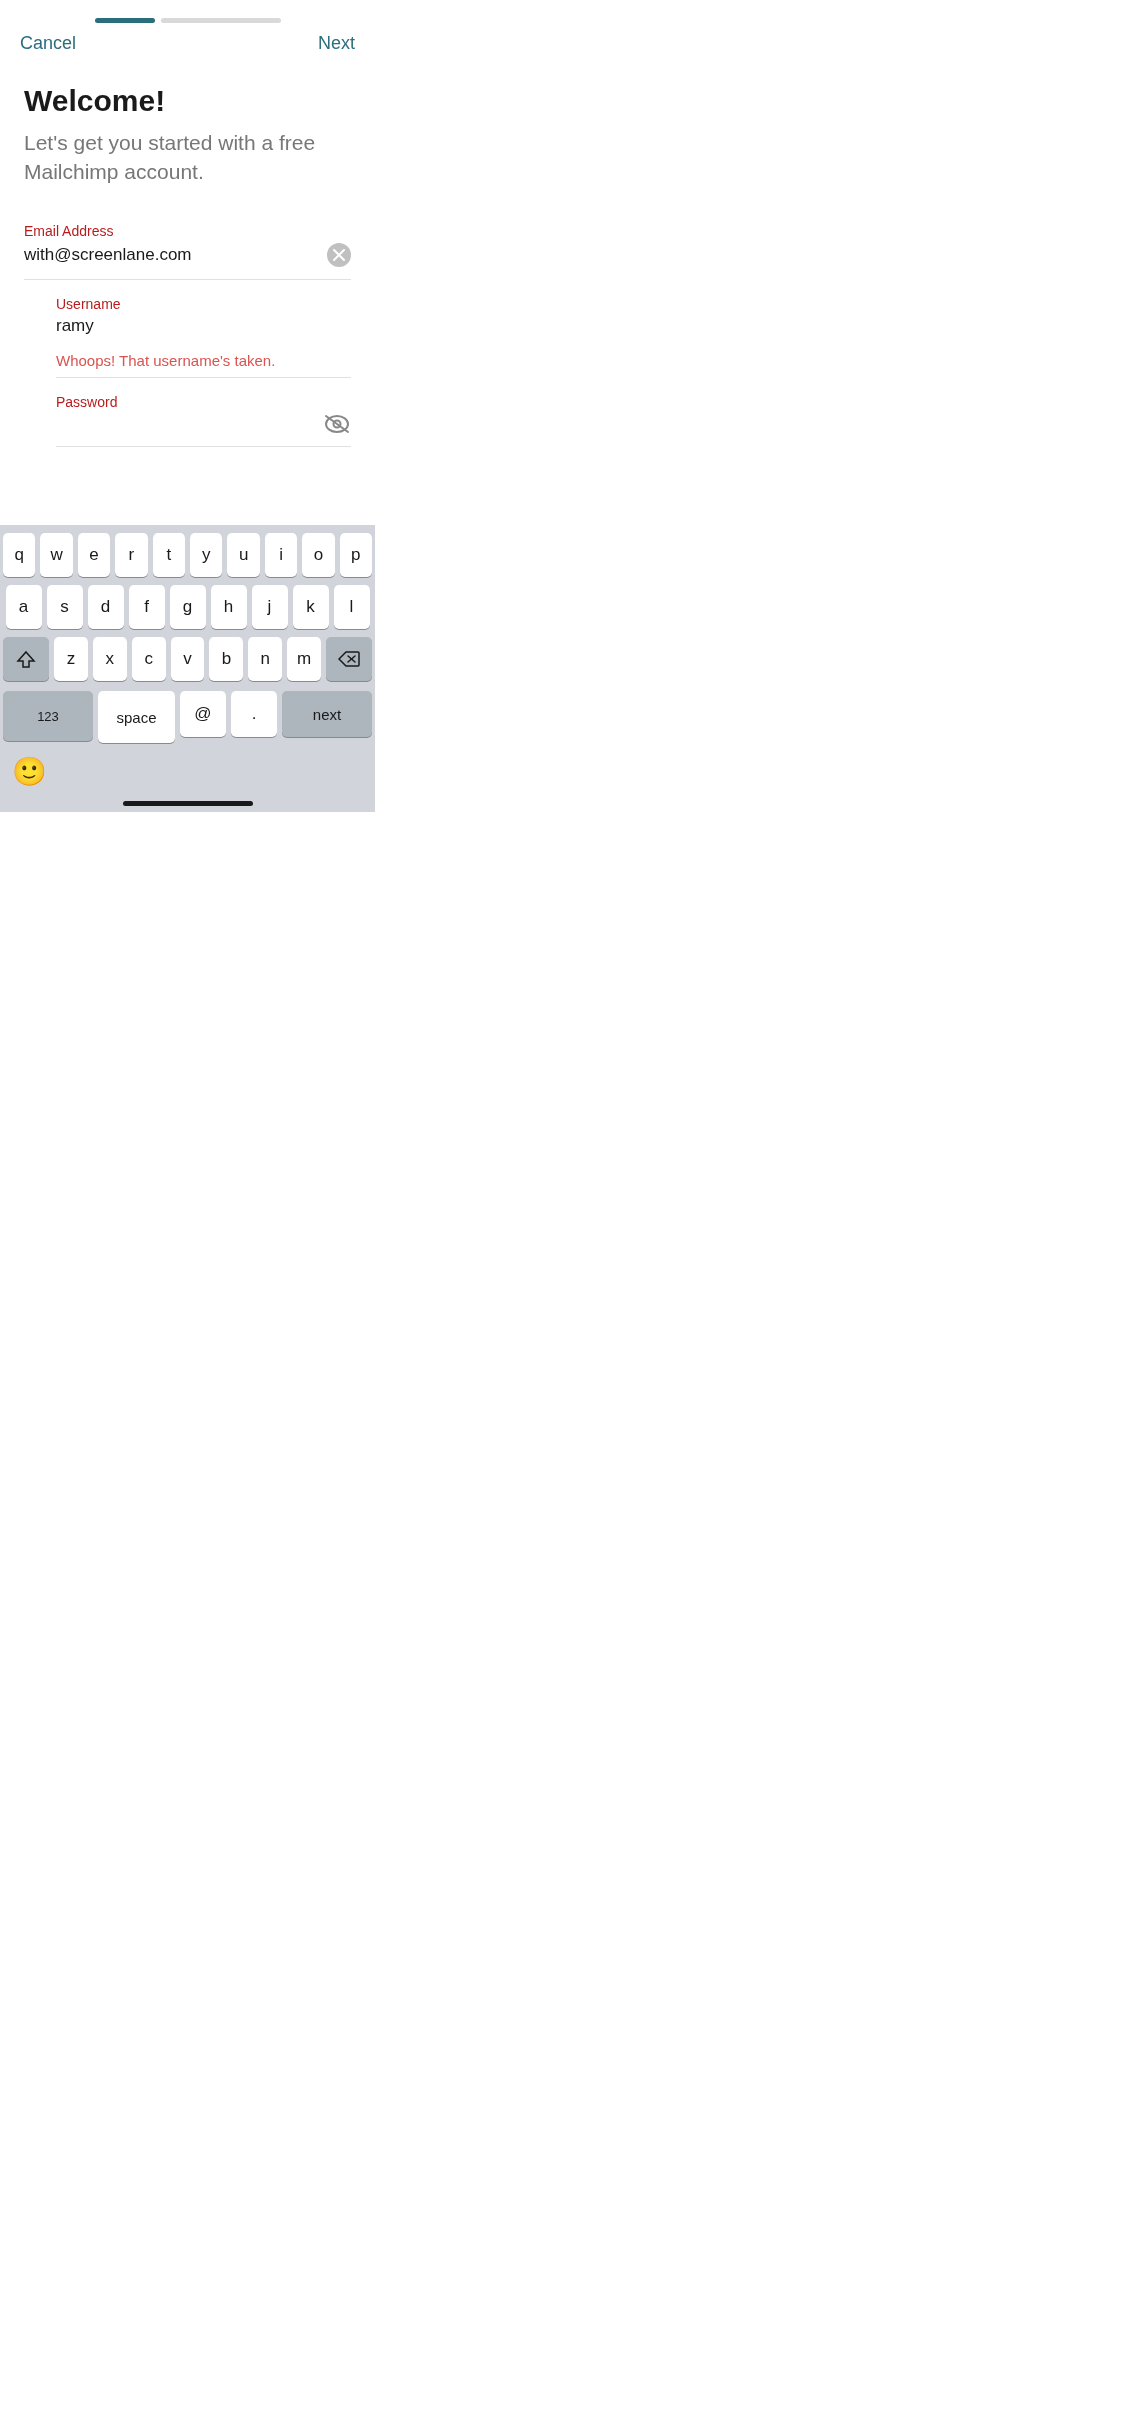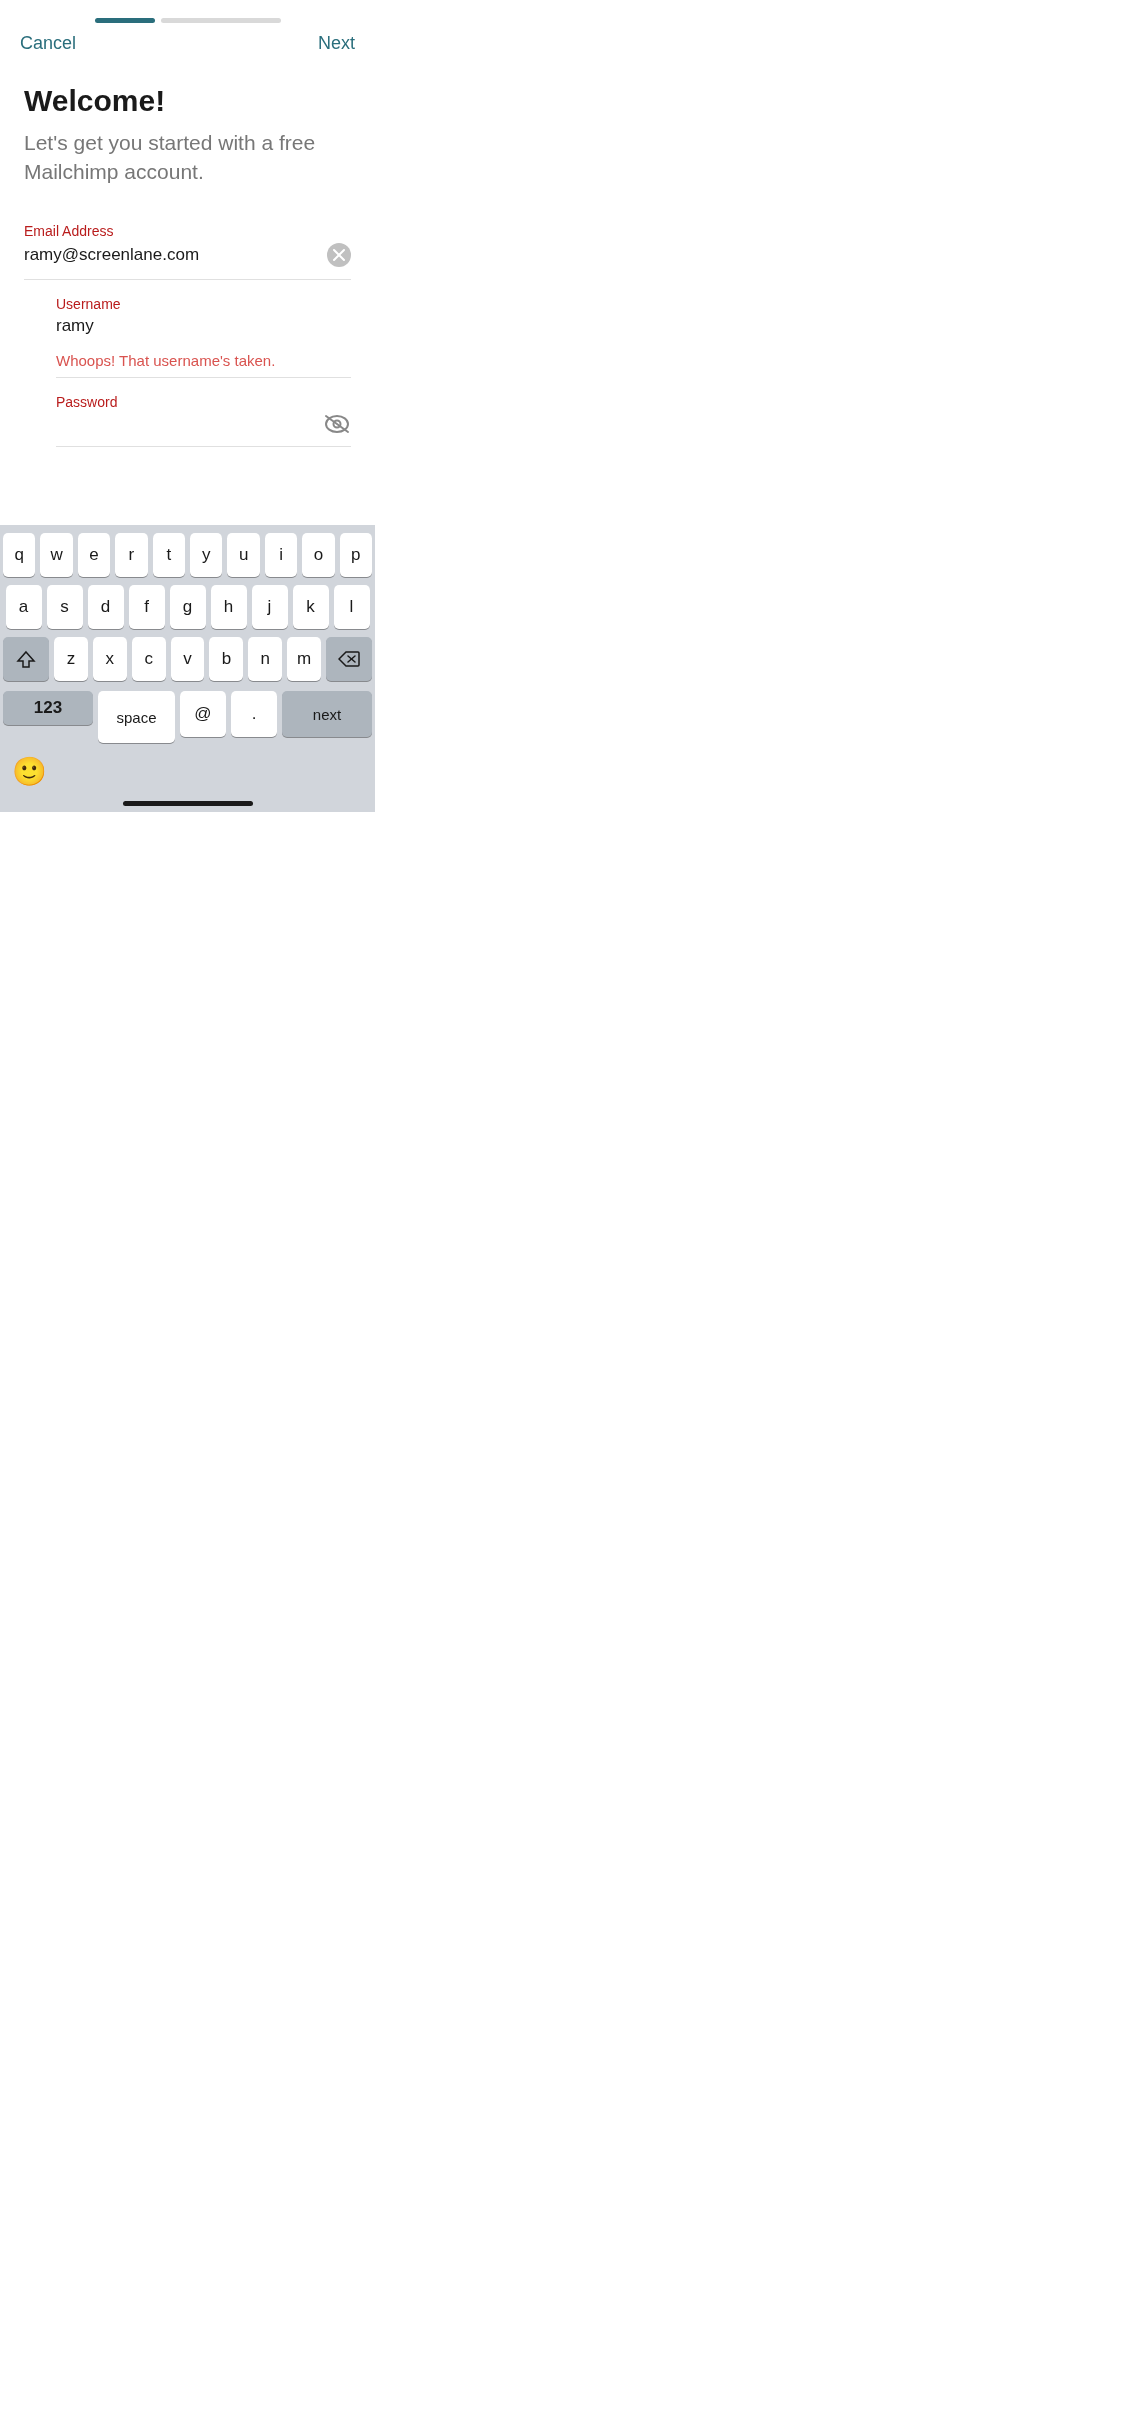--- a/index.html
+++ b/index.html
@@ -204,26 +204,26 @@
       gap: 5px;
       padding: 0 3px 4px 3px;
     }
 
     .key-123 {
       background: #adb5bd;
       border-radius: 5px;
       display: flex;
       align-items: center;
       justify-content: center;
-      font-size: 17px;
-      font-weight: 700;
-      color: #1a1a1a;
-      cursor: pointer;
-      box-shadow: 0 1px 0 rgba(0,0,0,0.35);
-      height: 34px;
+      font-size: 13px;
+      font-weight: 400;
+      color: #1a1a1a;
+      cursor: pointer;
+      box-shadow: 0 1px 0 rgba(0,0,0,0.35);
+      height: 50px;
       width: 90px;
       flex-shrink: 0;
       user-select: none;
     }
 
     .key-space {
       background: #ffffff;
       border-radius: 5px;
       display: flex;
       align-items: center;
@@ -320,21 +320,21 @@
   <button class="nav-next">Next</button>
 </div>
 
 <div class="main-content">
   <h1 class="welcome-title">Welcome!</h1>
   <p class="welcome-subtitle">Let's get you started with a free Mailchimp account.</p>
 
   <div class="form-field">
     <div class="field-label">Email Address</div>
     <div class="field-row">
-      <span class="field-value">ramy@screenlane.com</span>
+      <span class="field-value">with@screenlane.com</span>
       <div class="clear-icon">
         <svg viewBox="0 0 14 14" fill="none" xmlns="http://www.w3.org/2000/svg">
           <line x1="2" y1="2" x2="12" y2="12" stroke="white" stroke-width="2" stroke-linecap="round"></line>
           <line x1="12" y1="2" x2="2" y2="12" stroke="white" stroke-width="2" stroke-linecap="round"></line>
         </svg>
       </div>
     </div>
     <div class="field-divider"></div>
   </div>
 

